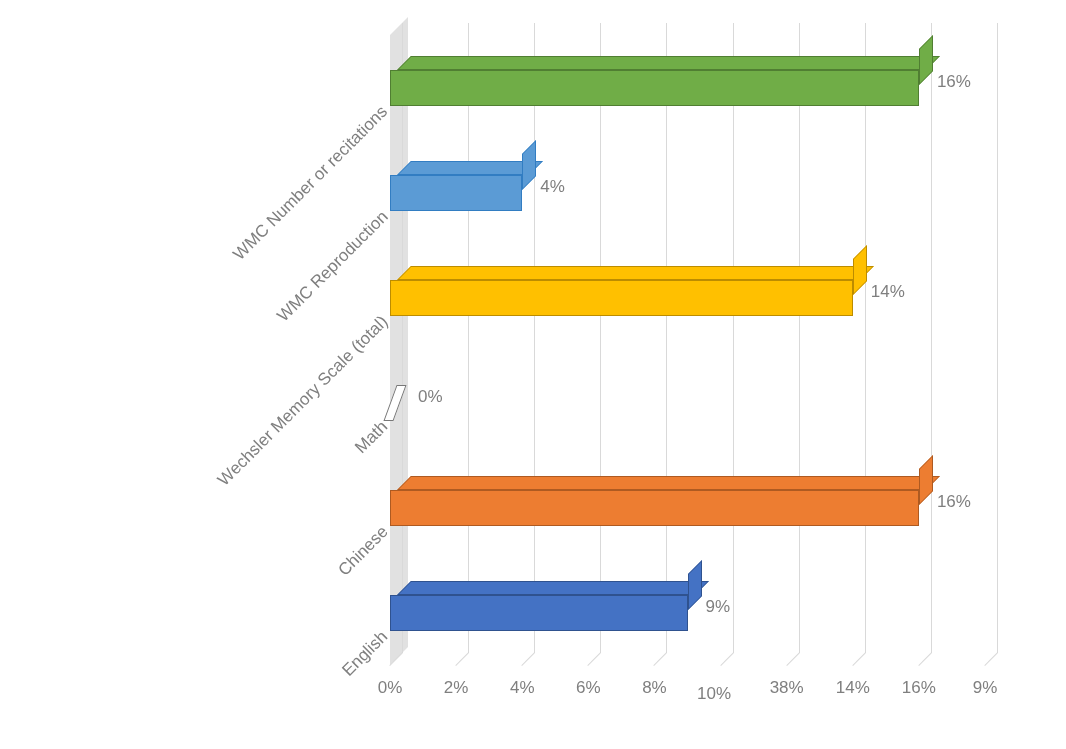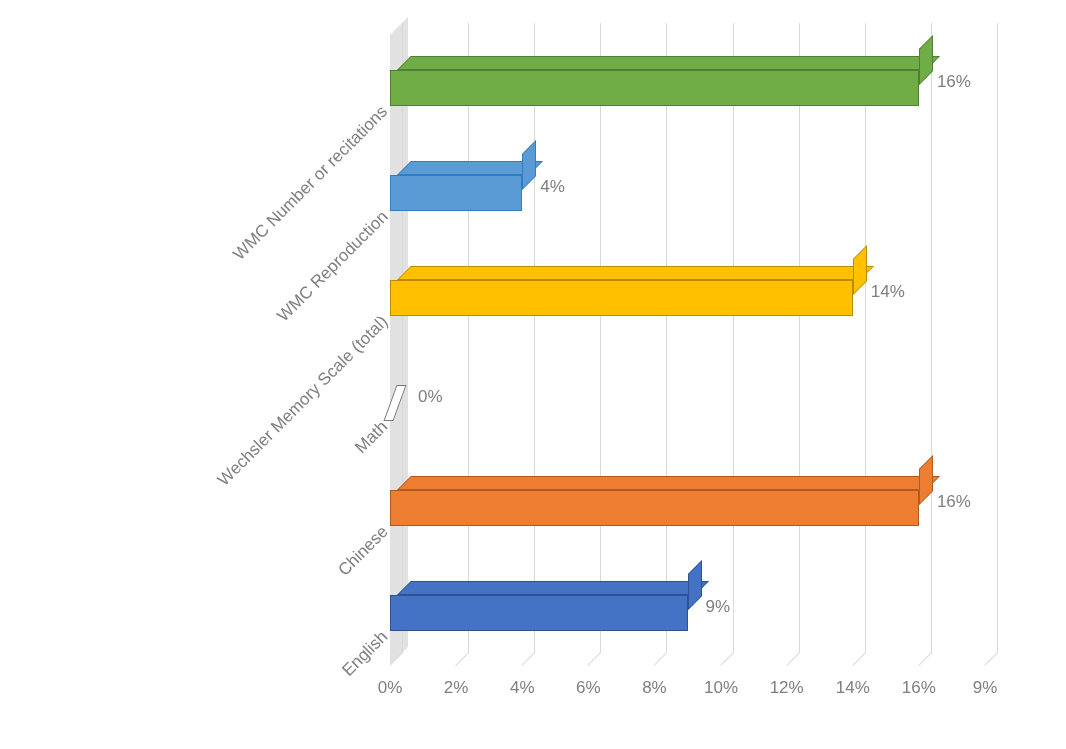--- a/index.html
+++ b/index.html
@@ -142,22 +142,22 @@
       <div class="floorline" style="left: 528.889px;"></div>
       <div class="floorline" style="left: 595px;"></div>
     </div>
 
   <div class="xaxis" id="xaxis">
       <div class="xtick" style="left: 0px;">0%</div>
       <div class="xtick" style="left: 66.1111px;">2%</div>
       <div class="xtick" style="left: 132.222px;">4%</div>
       <div class="xtick" style="left: 198.333px;">6%</div>
       <div class="xtick" style="left: 264.444px;">8%</div>
-      <div class="xtick" style="left: 331px;">10%</div>
-      <div class="xtick" style="left: 396.667px;">12%</div>
+      <div class="xtick" style="left: 324px; margin-top: 6px;">10%</div>
+      <div class="xtick" style="left: 396.667px;">38%</div>
       <div class="xtick" style="left: 462.778px;">14%</div>
       <div class="xtick" style="left: 528.889px;">16%</div>
       <div class="xtick" style="left: 595px;">9%</div>
     </div>
 
   <div id="yticks">
       <div class="ytick" style="right: 688px; top: 626.5px;">English</div>
       <div class="ytick" style="right: 688px; top: 521.5px;">Chinese</div>
       <div class="ytick" style="right: 688px; top: 416.5px;">Math</div>
       <div class="ytick" style="right: 688px; top: 311.5px;">Wechsler Memory Scale (total)</div>

